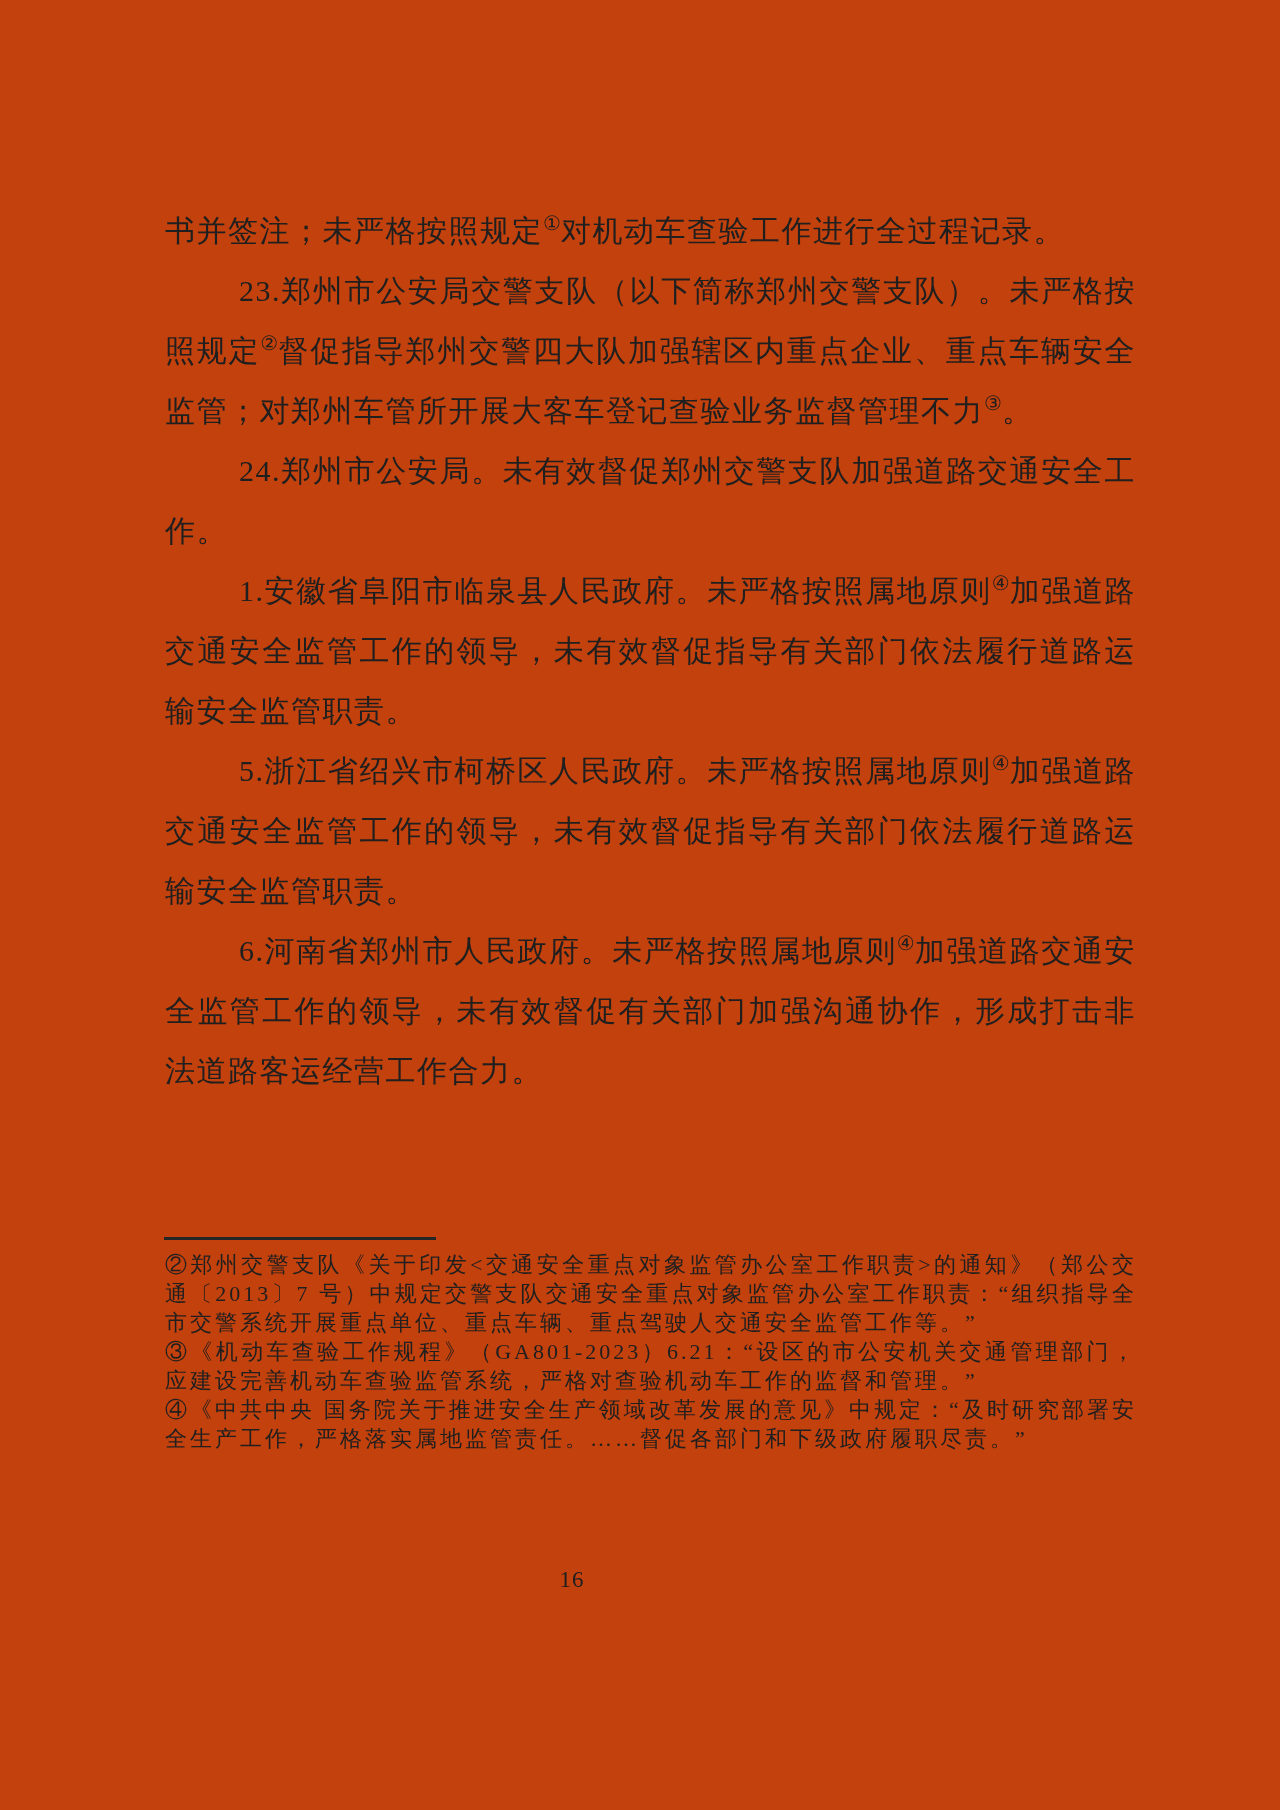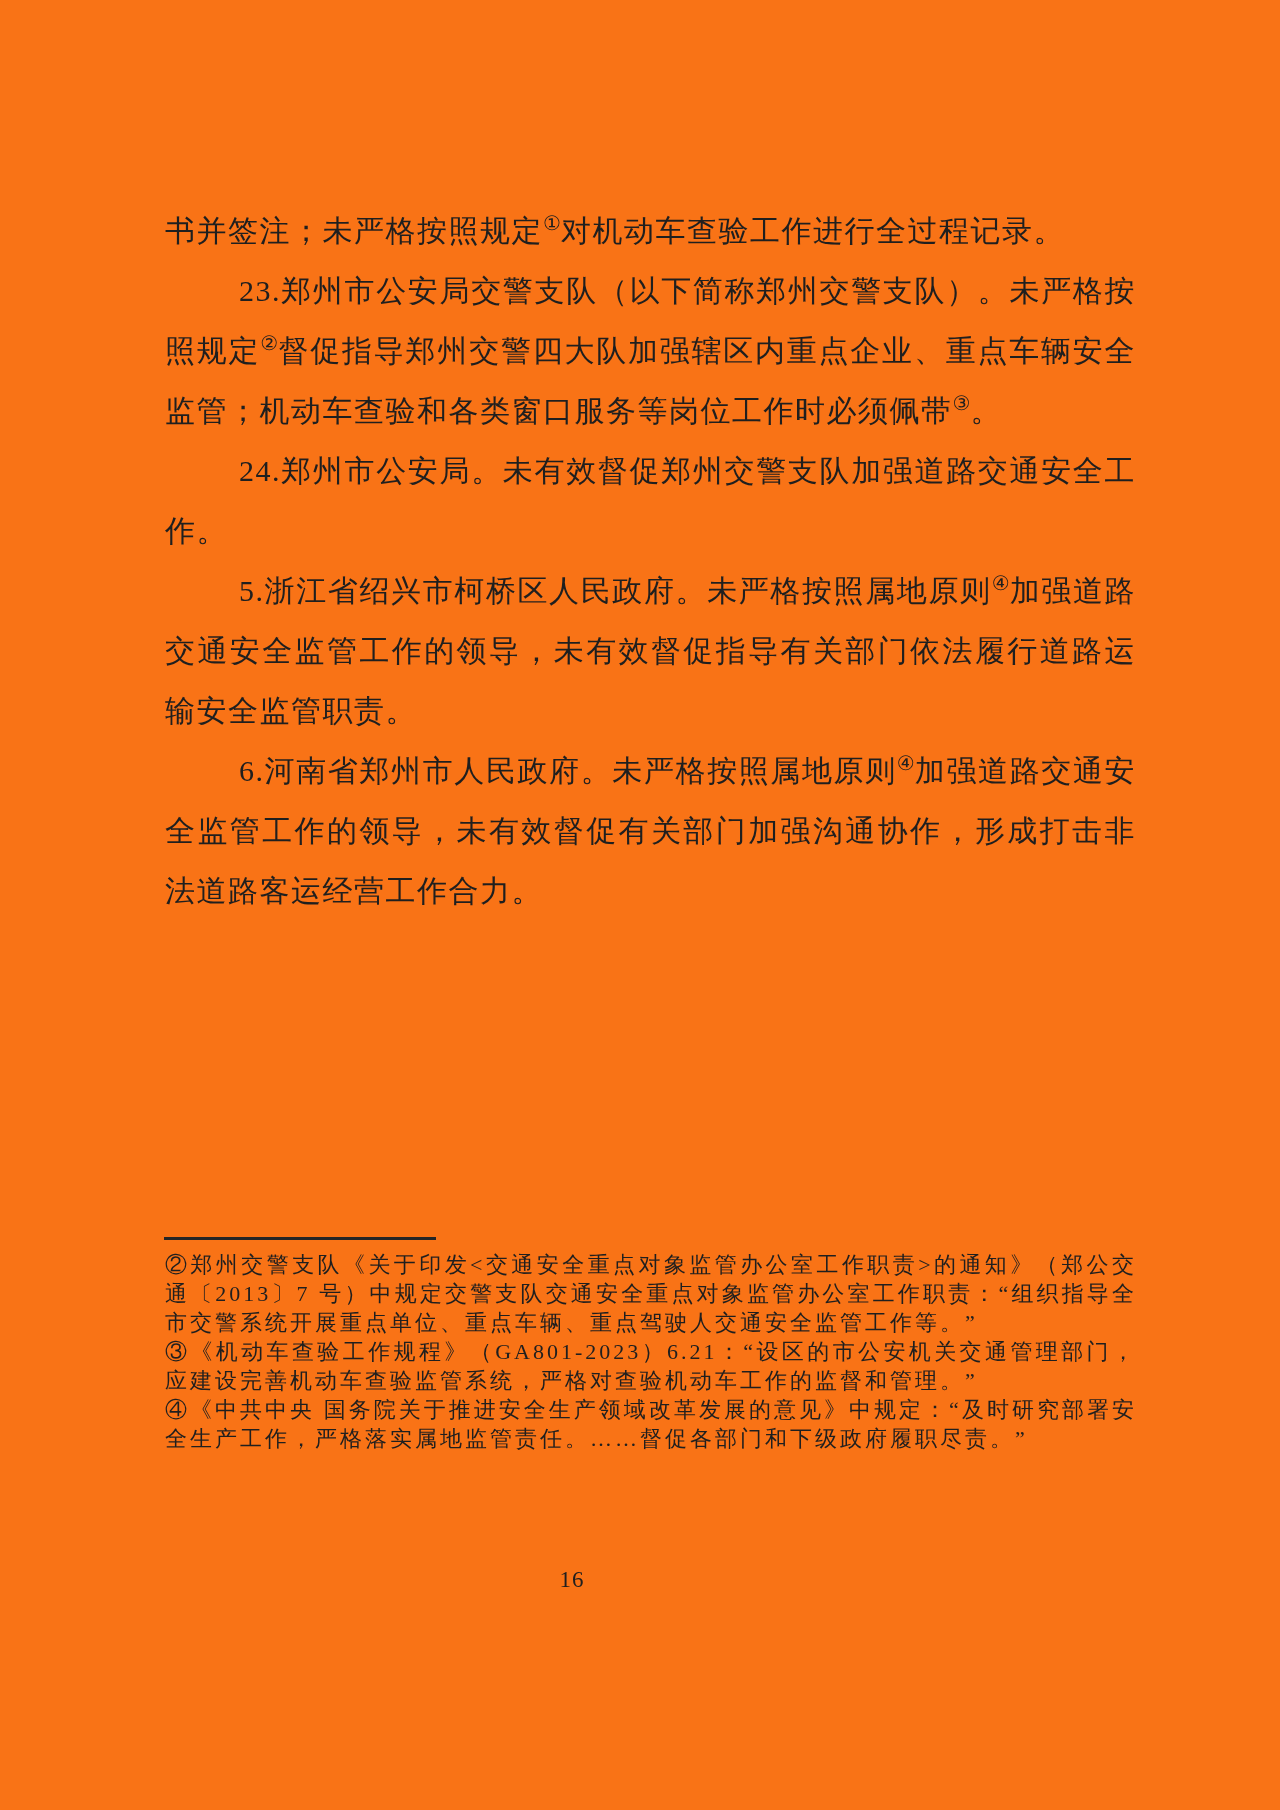--- a/index.html
+++ b/index.html
@@ -4,21 +4,21 @@
 <style>
   html, body {
     margin: 0;
     padding: 0;
     background: #e8e8e8;
   }
   .page {
     position: relative;
     width: 1280px;
     height: 1810px;
-    background: #f97316;
+    background: #c2410c;
     font-family: "Liberation Serif", "DejaVu Serif", serif;
     color: #1f1f1f;
     overflow: hidden;
   }
   .body-text {
     position: absolute;
     left: 165px;
     top: 201px;
     width: 971px;
   }
@@ -73,22 +73,23 @@
     font-size: 23px;
     letter-spacing: 1px;
   }
 </style>
 </head>
 <body>
 
 <div class="page">
   <div class="body-text">
       <p class=""><span>书并签注；未严格按照规定</span><sup class="fn-ref">①</sup><span>对机动车查验工作进行全过程记录。</span></p>
-      <p class="indent"><span class="seg-bold">23.郑州市公安局交警支队</span><span>（以下简称郑州交警支队）。未严格按照规定</span><sup class="fn-ref">②</sup><span>督促指导郑州交警四大队加强辖区内重点企业、重点车辆安全监管；机动车查验和各类窗口服务等岗位工作时必须佩带</span><sup class="fn-ref">③</sup><span>。</span></p>
+      <p class="indent"><span class="seg-bold">23.郑州市公安局交警支队</span><span>（以下简称郑州交警支队）。未严格按照规定</span><sup class="fn-ref">②</sup><span>督促指导郑州交警四大队加强辖区内重点企业、重点车辆安全监管；对郑州车管所开展大客车登记查验业务监督管理不力</span><sup class="fn-ref">③</sup><span>。</span></p>
       <p class="indent"><span class="seg-bold">24.郑州市公安局</span><span>。未有效督促郑州交警支队加强道路交通安全工作。</span></p>
+      <p class="indent"><span class="seg-bold">1.安徽省阜阳市临泉县人民政府</span><span>。未严格按照属地原则</span><sup class="fn-ref">④</sup><span>加强道路交通安全监管工作的领导，未有效督促指导有关部门依法履行道路运输安全监管职责。</span></p>
       <p class="indent"><span class="seg-bold">5.浙江省绍兴市柯桥区人民政府</span><span>。未严格按照属地原则</span><sup class="fn-ref">④</sup><span>加强道路交通安全监管工作的领导，未有效督促指导有关部门依法履行道路运输安全监管职责。</span></p>
       <p class="indent"><span class="seg-bold">6.河南省郑州市人民政府</span><span>。未严格按照属地原则</span><sup class="fn-ref">④</sup><span>加强道路交通安全监管工作的领导，未有效督促有关部门加强沟通协作，形成打击非法道路客运经营工作合力。</span></p>
     </div>
   <div class="fn-sep"></div>
   <div class="footnotes">
       <p>②郑州交警支队《关于印发&lt;交通安全重点对象监管办公室工作职责&gt;的通知》（郑公交通〔2013〕7 号）中规定交警支队交通安全重点对象监管办公室工作职责：“组织指导全市交警系统开展重点单位、重点车辆、重点驾驶人交通安全监管工作等。”</p>
       <p>③《机动车查验工作规程》（GA801-2023）6.21：“设区的市公安机关交通管理部门，应建设完善机动车查验监管系统，严格对查验机动车工作的监督和管理。”</p>
       <p>④《中共中央 国务院关于推进安全生产领域改革发展的意见》中规定：“及时研究部署安全生产工作，严格落实属地监管责任。……督促各部门和下级政府履职尽责。”</p>
     </div>
   <div class="page-number">16</div>

